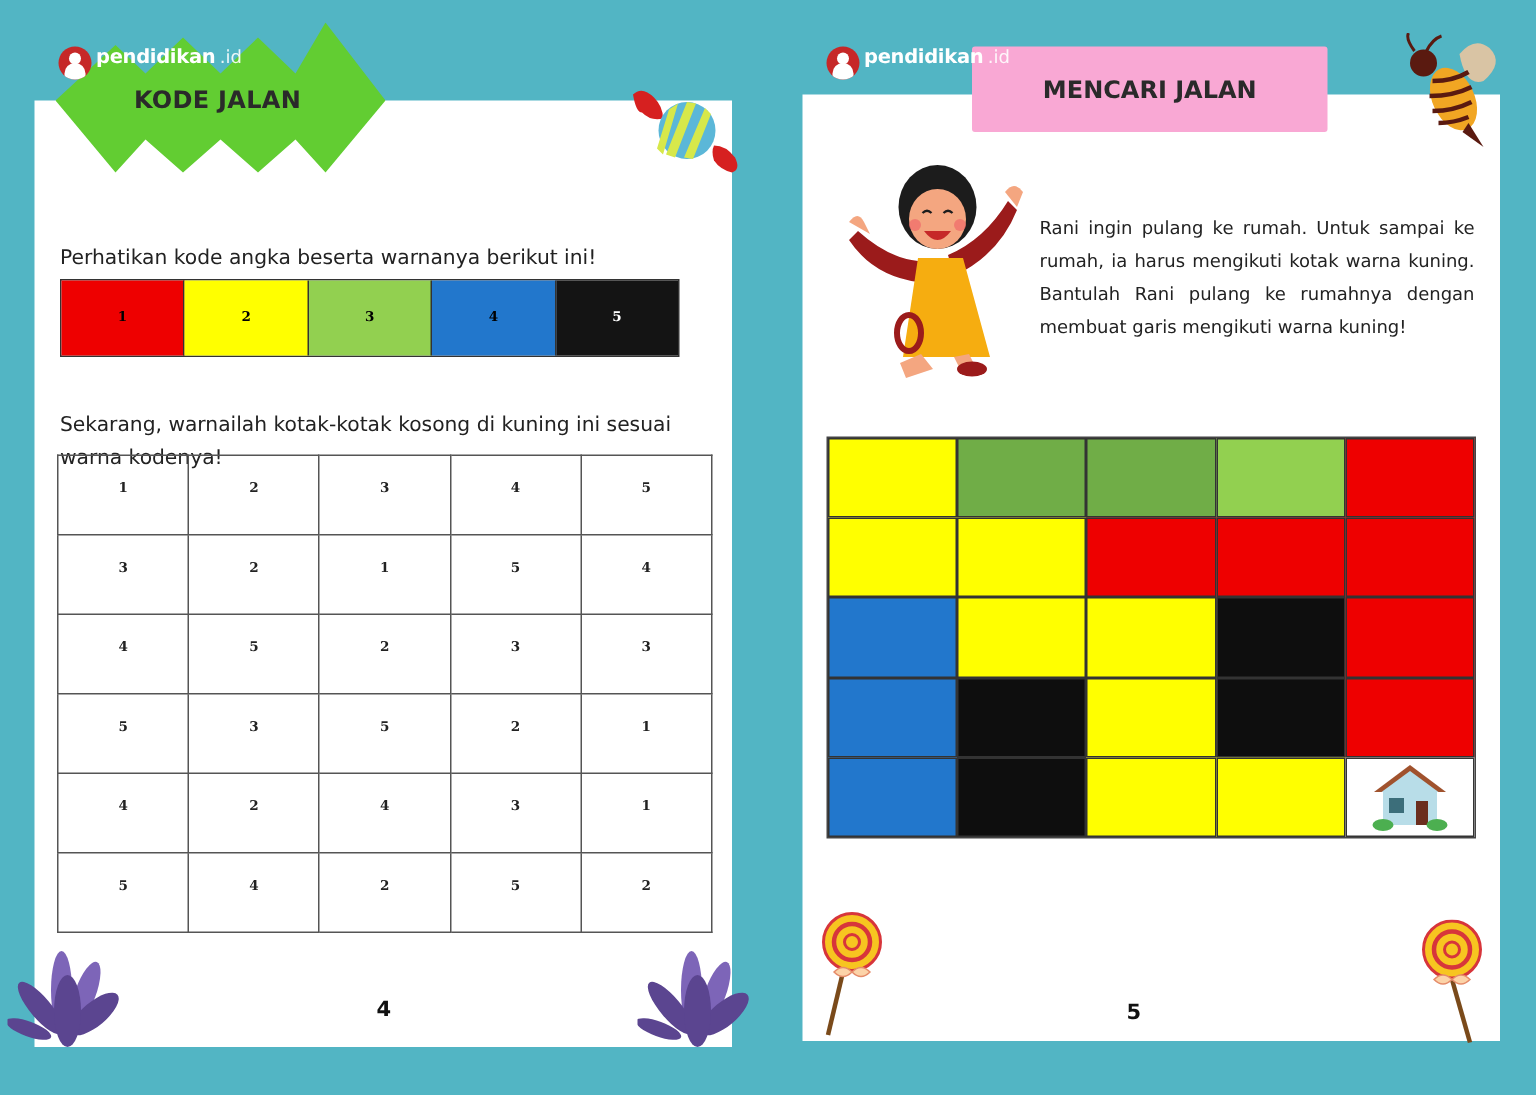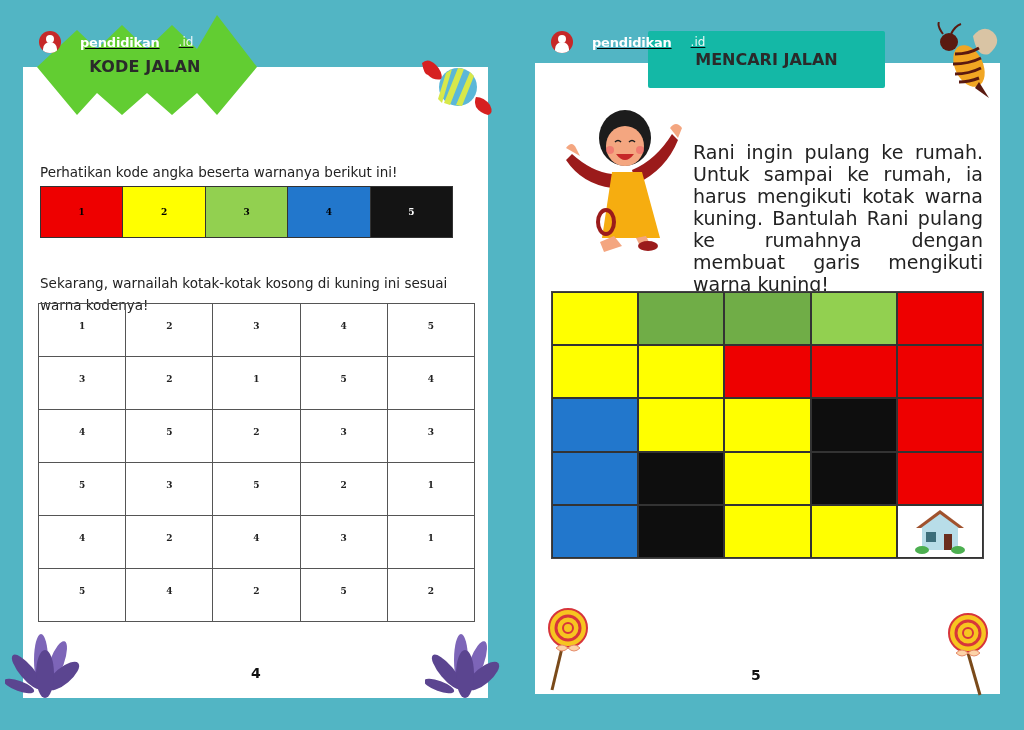--- a/index.html
+++ b/index.html
@@ -4,53 +4,53 @@
 <style>
   * { box-sizing: border-box; margin: 0; padding: 0; }
   html, body { width: 1024px; height: 730px; overflow: hidden; }
   body { background: #52b5c4; font-family: "DejaVu Sans", sans-serif; position: relative; }
 
   .page { position: absolute; background: #ffffff; }
   #page-left { left: 23px; top: 67px; width: 465px; height: 631px; }
   #page-right { left: 535px; top: 63px; width: 465px; height: 631px; }
 
   
-  .logo { position: absolute; display: flex; align-items: center; gap: 19px; z-index: 5; text-decoration: underline; }
+  .logo { position: absolute; display: flex; align-items: flex-start; gap: 3px; z-index: 5; }
   .logo .mark { width: 22px; height: 22px; border-radius: 50%; background: #c62828; position: relative; overflow: hidden; }
   .logo .mark::before { content: ""; position: absolute; left: 7px; top: 4px; width: 8px; height: 8px; border-radius: 50%; background: #fff; }
   .logo .mark::after { content: ""; position: absolute; left: 4px; top: 11px; width: 14px; height: 14px; border-radius: 7px 7px 0 0; background: #fff; }
   .logo .word { font-weight: bold; font-size: 13px; color: #fff; letter-spacing: -0.2px; }
   .logo .tld { font-weight: normal; font-size: 12px; color: #fff; opacity: .9; }
 
   
   #green-banner { position: absolute; left: 37px; top: 15px; width: 220px; height: 105px; z-index: 2; }
   #green-title { position: absolute; left: 40px; top: 57px; width: 210px; text-align: center; font-weight: bold; font-size: 16px; color: #2a2a2a; z-index: 4; letter-spacing: 0.2px; }
 
   
-  #yellow-banner { position: absolute; left: 648px; top: 31px; width: 237px; height: 57px; background: #14b8a6; border-radius: 2px; z-index: 3; display: flex; align-items: center; justify-content: center; }
+  #yellow-banner { position: absolute; left: 648px; top: 31px; width: 237px; height: 57px; background: #f9a8d4; border-radius: 2px; z-index: 3; display: flex; align-items: center; justify-content: center; }
   #yellow-banner span { font-weight: bold; font-size: 16px; color: #2a2a2a; }
 
   .text { font-size: 13.5px; color: #222; line-height: 22px; margin-top: 21px; }
   #instr1 { position: absolute; left: 40px; top: 140px; }
   #instr2 { position: absolute; left: 40px; top: 251px; width: 420px; }
 
   
   #color-key { position: absolute; left: 40px; top: 186px; width: 413px; height: 52px; display: flex; border: 1px solid #333; }
   #color-key .key { flex: 1; display: flex; align-items: center; justify-content: center; font-family: "DejaVu Serif", serif; font-weight: bold; font-size: 9px; border-right: 1px solid #333; }
   #color-key .key:last-child { border-right: none; }
 
   
   #number-grid { position: absolute; left: 38px; top: 303px; width: 437px; height: 319px; border-collapse: collapse; }
   #number-grid td { border: 1.5px solid #555; text-align: center; vertical-align: top; padding-top: 17px; font-family: "DejaVu Serif", serif; font-weight: bold; font-size: 9px; color: #222; width: 20%; }
 
   
   #maze { position: absolute; left: 551px; top: 291px; width: 433px; height: 268px; display: grid; grid-template-columns: repeat(5, 1fr); grid-template-rows: repeat(5, 1fr); border: 1px solid #444; }
   #maze .cell { border: 1px solid #333; position: relative; display: flex; align-items: center; justify-content: center; }
 
-  #story { position: absolute; left: 693px; top: 141px; width: 290px; font-size: 19px; line-height: 22px; color: #222; text-align: justify; }
+  #story { position: absolute; left: 693px; top: 141px; width: 290px; font-size: 12px; line-height: 22px; color: #222; text-align: justify; }
 
   .page-num { position: absolute; font-weight: bold; font-size: 14px; color: #111; }
   #pn-left { left: 251px; top: 665px; }
   #pn-right { left: 751px; top: 667px; }
 
   .deco { position: absolute; }
 </style>
 </head>
 <body>
 

